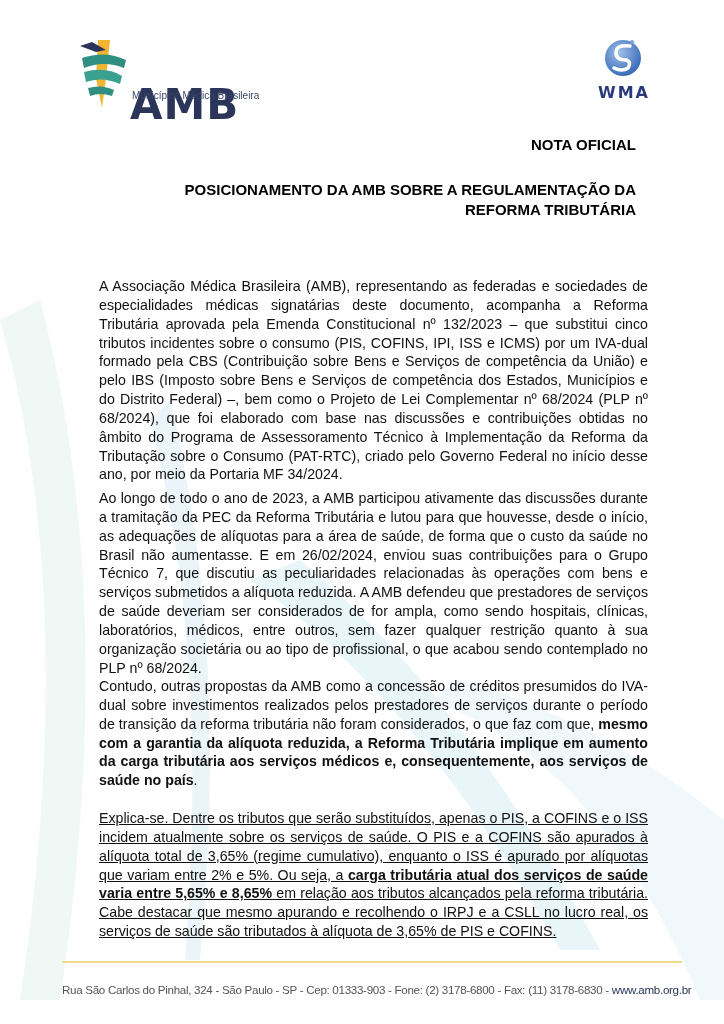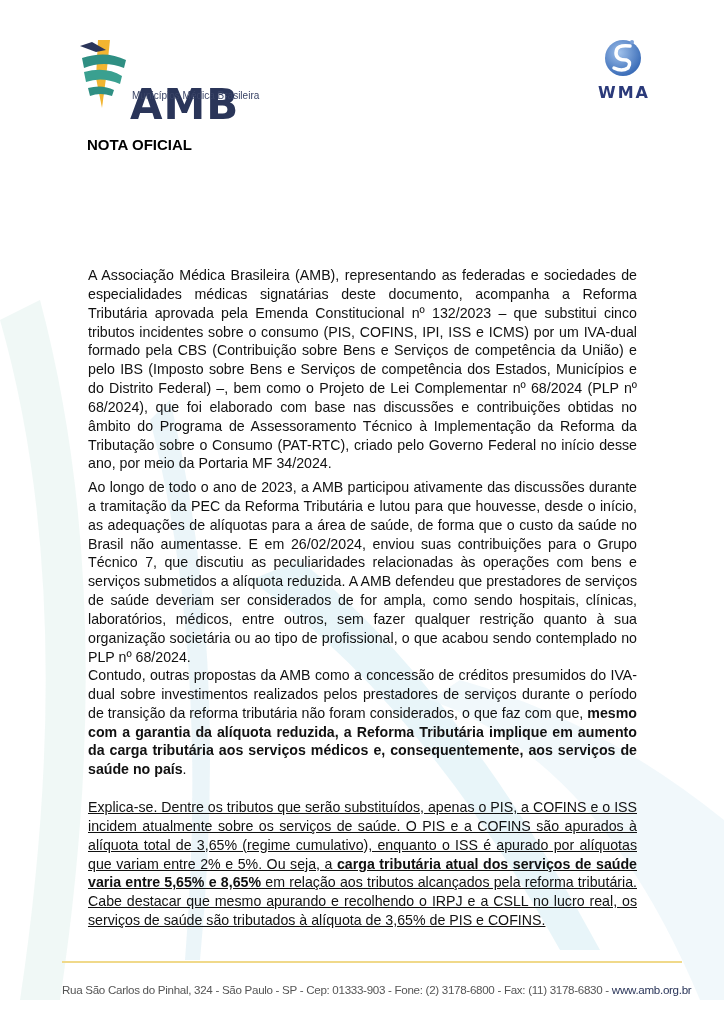--- a/index.html
+++ b/index.html
@@ -10,25 +10,25 @@
   .amb-logo { position:absolute; left:76px; top:38px; width:190px; height:72px; }
   .amb-emblem { position:absolute; left:0; top:0; width:56px; height:70px; }
   .amb-text { position:absolute; left:54px; top:2px; font-family:"DejaVu Sans", sans-serif; font-weight:bold;
               font-size:42px; color:#2a3559; letter-spacing:1px; line-height:48px;margin-top:41px; }
   .amb-sub { position:absolute; left:56px; top:52px; font-size:10px; color:#3a4466; white-space:nowrap; }
   .wma-logo { position:absolute; left:584px; top:36px; width:80px; height:72px; }
   .wma-globe { position:absolute; left:18px; top:0; width:42px; height:42px; }
   .wma-text { position:absolute; left:2px; top:47px; width:76px; text-align:center; font-family:"DejaVu Sans", sans-serif;
               font-weight:bold; font-size:16px; color:#2b3a7a; letter-spacing:2px; }
   .content { position:absolute; left:87px; top:0; width:549px; z-index:1; }
-  .title { position:absolute; left:0; width:549px; text-align:left; font-weight:bold; color:#000; }
+  .title { position:absolute; left:0; width:549px; text-align:right; font-weight:bold; color:#000; }
   .t1 { top:136px; font-size:15px; }
   .t2 { top:180px; font-size:15px; line-height:20px; }
   .para { position:absolute; left:0; width:549px; font-size:14.2px; line-height:18.85px; text-align:justify;
-          text-align-last:left; color:#111; margin:1px; }
+          text-align-last:left; color:#111; margin:12px; }
   .p1 { top:265px; }
   .p2 { top:477px; }
   .p3 { top:665px; }
   .p4 { top:797px;text-decoration:underline; }
   b { font-weight:bold; }
   .footer-line { position:absolute; left:62px; top:961px; width:620px; height:2px; background:#f0d98a; z-index:1; }
   .footer { position:absolute; left:62px; top:983px; width:620px; text-align:right; font-size:11.6px; color:#555; z-index:1;
             white-space:nowrap; letter-spacing:-0.3px; }
   .footer .site { color:#2a3559; font-weight:normal; }
 </style>
@@ -66,20 +66,22 @@
       <path d="M28 10 Q14 8 14 17 Q14 24 24 24 Q30 26 26 32 Q20 36 12 32" fill="none" stroke="#ffffff" stroke-width="3.5" stroke-linecap="round"></path>
       <circle cx="30" cy="6" r="2" fill="#7aa0d8"></circle>
     </svg>
     <div class="wma-text">WMA</div>
   </div>
 </div>
 
 <div class="content">
   <div class="title t1">NOTA OFICIAL</div>
   <div class="title t2">
+    <div>POSICIONAMENTO DA AMB SOBRE A REGULAMENTAÇÃO DA</div>
+    <div>REFORMA TRIBUTÁRIA</div>
   </div>
 
   <p class="para p1">A Associação Médica Brasileira (AMB), representando as federadas e sociedades de especialidades médicas signatárias deste documento, acompanha a Reforma Tributária aprovada pela Emenda Constitucional nº 132/2023 – que substitui cinco tributos incidentes sobre o consumo (PIS, COFINS, IPI, ISS e ICMS) por um IVA-dual formado pela CBS (Contribuição sobre Bens e Serviços de competência da União) e pelo IBS (Imposto sobre Bens e Serviços de competência dos Estados, Municípios e do Distrito Federal) –, bem como o Projeto de Lei Complementar nº 68/2024 (PLP nº 68/2024), que foi elaborado com base nas discussões e contribuições obtidas no âmbito do Programa de Assessoramento Técnico à Implementação da Reforma da Tributação sobre o Consumo (PAT-RTC), criado pelo Governo Federal no início desse ano, por meio da Portaria MF 34/2024.</p>
   <p class="para p2">Ao longo de todo o ano de 2023, a AMB participou ativamente das discussões durante a tramitação da PEC da Reforma Tributária e lutou para que houvesse, desde o início, as adequações de alíquotas para a área de saúde, de forma que o custo da saúde no Brasil não aumentasse. E em 26/02/2024, enviou suas contribuições para o Grupo Técnico 7, que discutiu as peculiaridades relacionadas às operações com bens e serviços submetidos a alíquota reduzida. A AMB defendeu que prestadores de serviços de saúde deveriam ser considerados de for ampla, como sendo hospitais, clínicas, laboratórios, médicos, entre outros, sem fazer qualquer restrição quanto à sua organização societária ou ao tipo de profissional, o que acabou sendo contemplado no PLP nº 68/2024.</p>
   <p class="para p3"><span>Contudo, outras propostas da AMB como a concessão de créditos presumidos do IVA-dual sobre investimentos realizados pelos prestadores de serviços durante o período de transição da reforma tributária não foram considerados, o que faz com que, </span><b>mesmo com a garantia da alíquota reduzida, a Reforma Tributária implique em aumento da carga tributária aos serviços médicos e, consequentemente, aos serviços de saúde no país</b><span>.</span></p>
   <p class="para p4"><span>Explica-se. Dentre os tributos que serão substituídos, apenas o PIS, a COFINS e o ISS incidem atualmente sobre os serviços de saúde. O PIS e a COFINS são apurados à alíquota total de 3,65% (regime cumulativo), enquanto o ISS é apurado por alíquotas que variam entre 2% e 5%. Ou seja, a </span><b>carga tributária atual dos serviços de saúde varia entre 5,65% e 8,65%</b><span> em relação aos tributos alcançados pela reforma tributária. Cabe destacar que mesmo apurando e recolhendo o IRPJ e a CSLL no lucro real, os serviços de saúde são tributados à alíquota de 3,65% de PIS e COFINS.</span></p>
 </div>
 
 <div class="footer-line"></div>
 <div class="footer">

